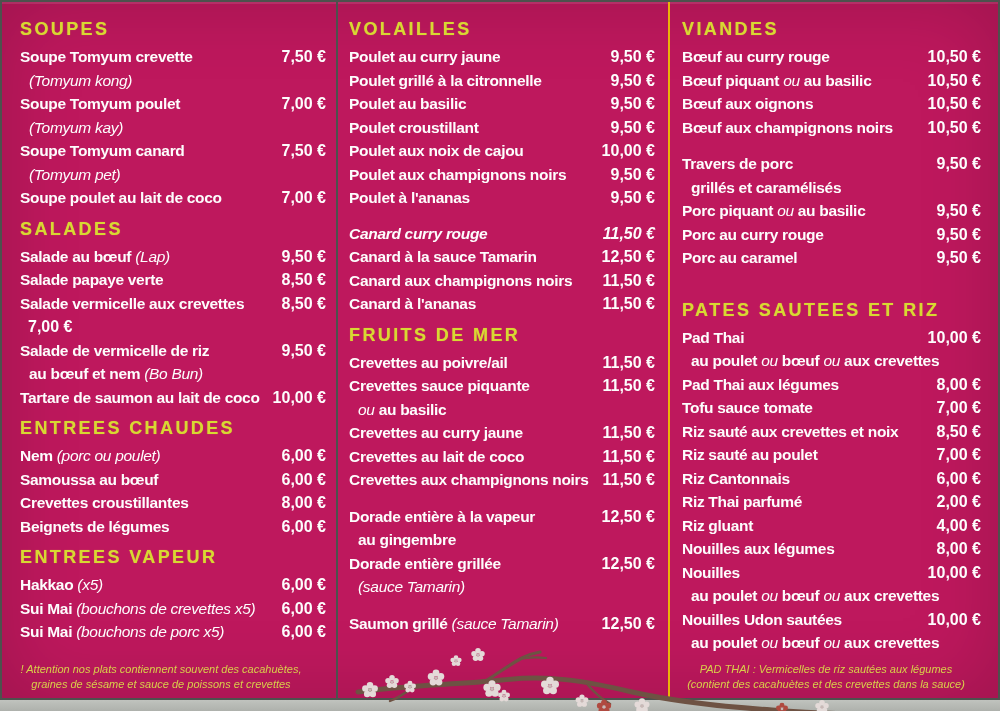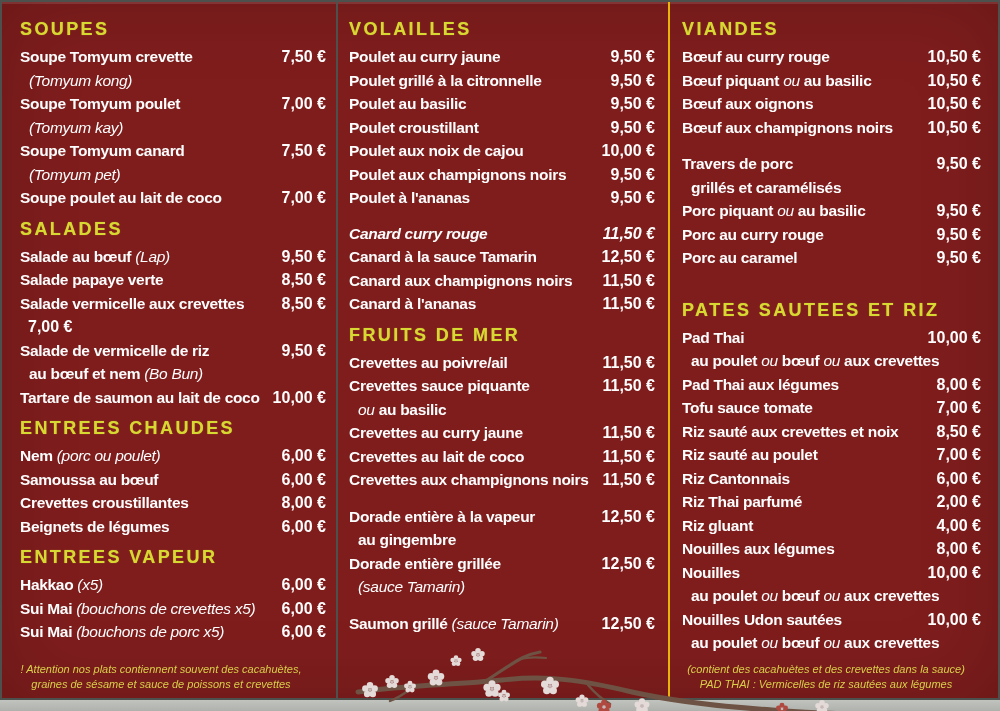--- a/index.html
+++ b/index.html
@@ -5,21 +5,21 @@
   html,body{margin:0;padding:0;}
   body{
     width:1000px;height:711px;position:relative;overflow:hidden;
     background:#b6b9b4;
     font-family:"Liberation Sans","DejaVu Sans",sans-serif;
   }
   .page-edge{position:absolute;left:0;top:700px;width:1000px;height:11px;
     background:linear-gradient(#c0c3be,#aeb1ac);}
   .menu{
     position:absolute;left:0;top:0;width:1000px;height:700px;
-    box-sizing:border-box;background:#7f1d1d;
+    box-sizing:border-box;background:#be185d;
     border:2px solid #4d514d;
     box-shadow:inset 0 0 80px rgba(0,0,0,.17), inset 0 2px 0 rgba(255,255,255,.12);
     display:flex;
   }
   .col{position:relative;box-sizing:border-box;height:100%;}
   .col-left{width:336px;padding:14px 10px 0 18px;border-right:2px solid #4d514d;}
   .col-middle{width:332px;padding:14px 13px 0 11px;border-right:2px solid #eab308;}
   .col-right{flex:1;padding:14px 17px 8px 12px;}
   .section{margin-top:6px;}
   .section:first-child{margin-top:0;}
@@ -330,22 +330,22 @@
         </div>
         <div class="row">
           <span class="name"><span class="seg">Nouilles Udon sautées</span></span>
           <span class="price">10,00 €</span>
         </div>
         <div class="row sub">
           <span class="name"><span class="seg">au poulet </span><em class="it">ou</em><span class="seg"> bœuf </span><em class="it">ou</em><span class="seg"> aux crevettes</span></span>
         </div>
       </section>
       <div class="footnote">
+        <div class="fn-line">PAD THAI : Vermicelles de riz sautées aux légumes</div>
         <div class="fn-line">(contient des cacahuètes et des crevettes dans la sauce)</div>
-        <div class="fn-line">PAD THAI : Vermicelles de riz sautées aux légumes</div>
       </div>
     </div>
   </div>
 
 <div class="page-edge"></div>
 
 <svg class="blossom" viewBox="0 0 520 63" xmlns="http://www.w3.org/2000/svg" aria-hidden="true">
   <defs>
     <g id="fl">
       <circle cx="0" cy="-4.6" r="3.1"></circle>

